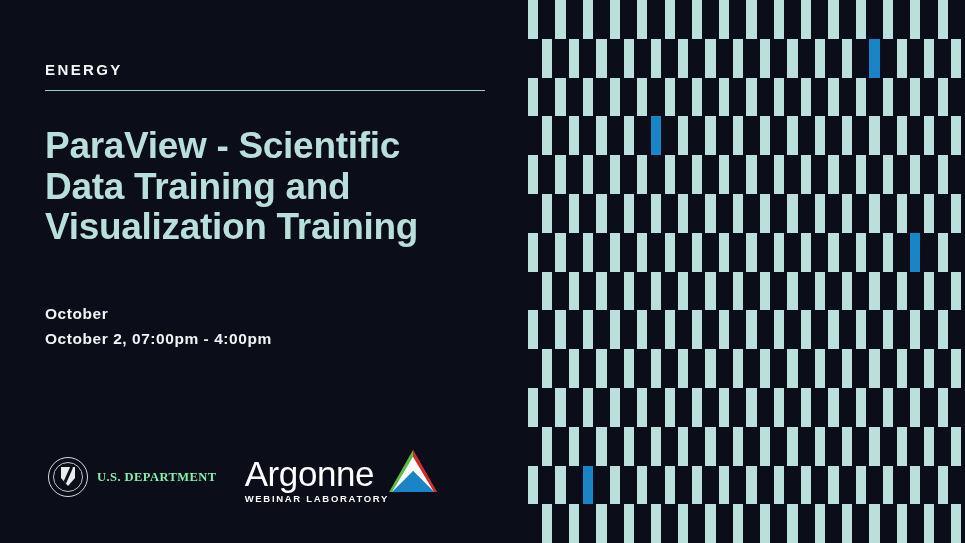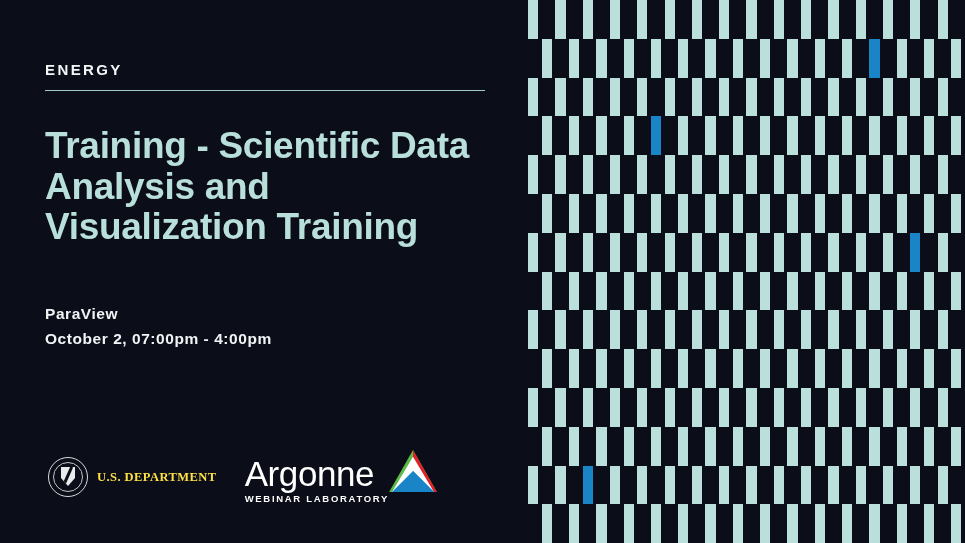--- a/index.html
+++ b/index.html
@@ -79,21 +79,21 @@
     width:14px; height:19px;
     background:#e8ecec;
     clip-path:polygon(0 0, 100% 0, 100% 58%, 50% 100%, 0 58%);
   }
   .doe-shield::after {
     content:""; position:absolute;
     left:5px; top:-1px; width:2.5px; height:21px;
     background:#0b0d18;
     transform:rotate(24deg);
   }
-  .doe-text { color:#fde047; font-family:"Liberation Serif", serif; line-height:1.04; }
+  .doe-text { color:#86efac; font-family:"Liberation Serif", serif; line-height:1.04; }
   .doe-line1 { font-size:12.5px; font-weight:bold; letter-spacing:0.45px; }
   .doe-line2 { font-size:17px; font-weight:bold; letter-spacing:0.4px; margin-top:1px; }
   .doe-of { font-style:italic; font-weight:normal; font-size:14px; }
 
   .argonne-logo { display:flex; align-items:flex-end; gap:0; }
   .argonne-words { position:relative; }
   .argonne-name {
     color:#ffffff;
     font-size:35px;
     font-weight:normal;
@@ -136,24 +136,24 @@
 
 <div id="slide">
 
   <div class="left-col">
 
     <div class="eyebrow-wrap">
       <div class="eyebrow">ENERGY</div>
       <div class="eyebrow-rule"></div>
     </div>
 
-    <h1 class="title">Training - Scientific Data Analysis and Visualization Training</h1>
+    <h1 class="title">ParaView - Scientific Data Training and Visualization Training</h1>
 
     <div class="details">
-      <div>ParaView</div>
+      <div>October</div>
       <div>October 2, 07:00pm - 4:00pm</div>
     </div>
 
     <div class="logos">
 
       <div class="doe-logo">
         <div class="doe-seal">
           <div class="doe-shield"></div>
         </div>
         <div class="doe-text">

